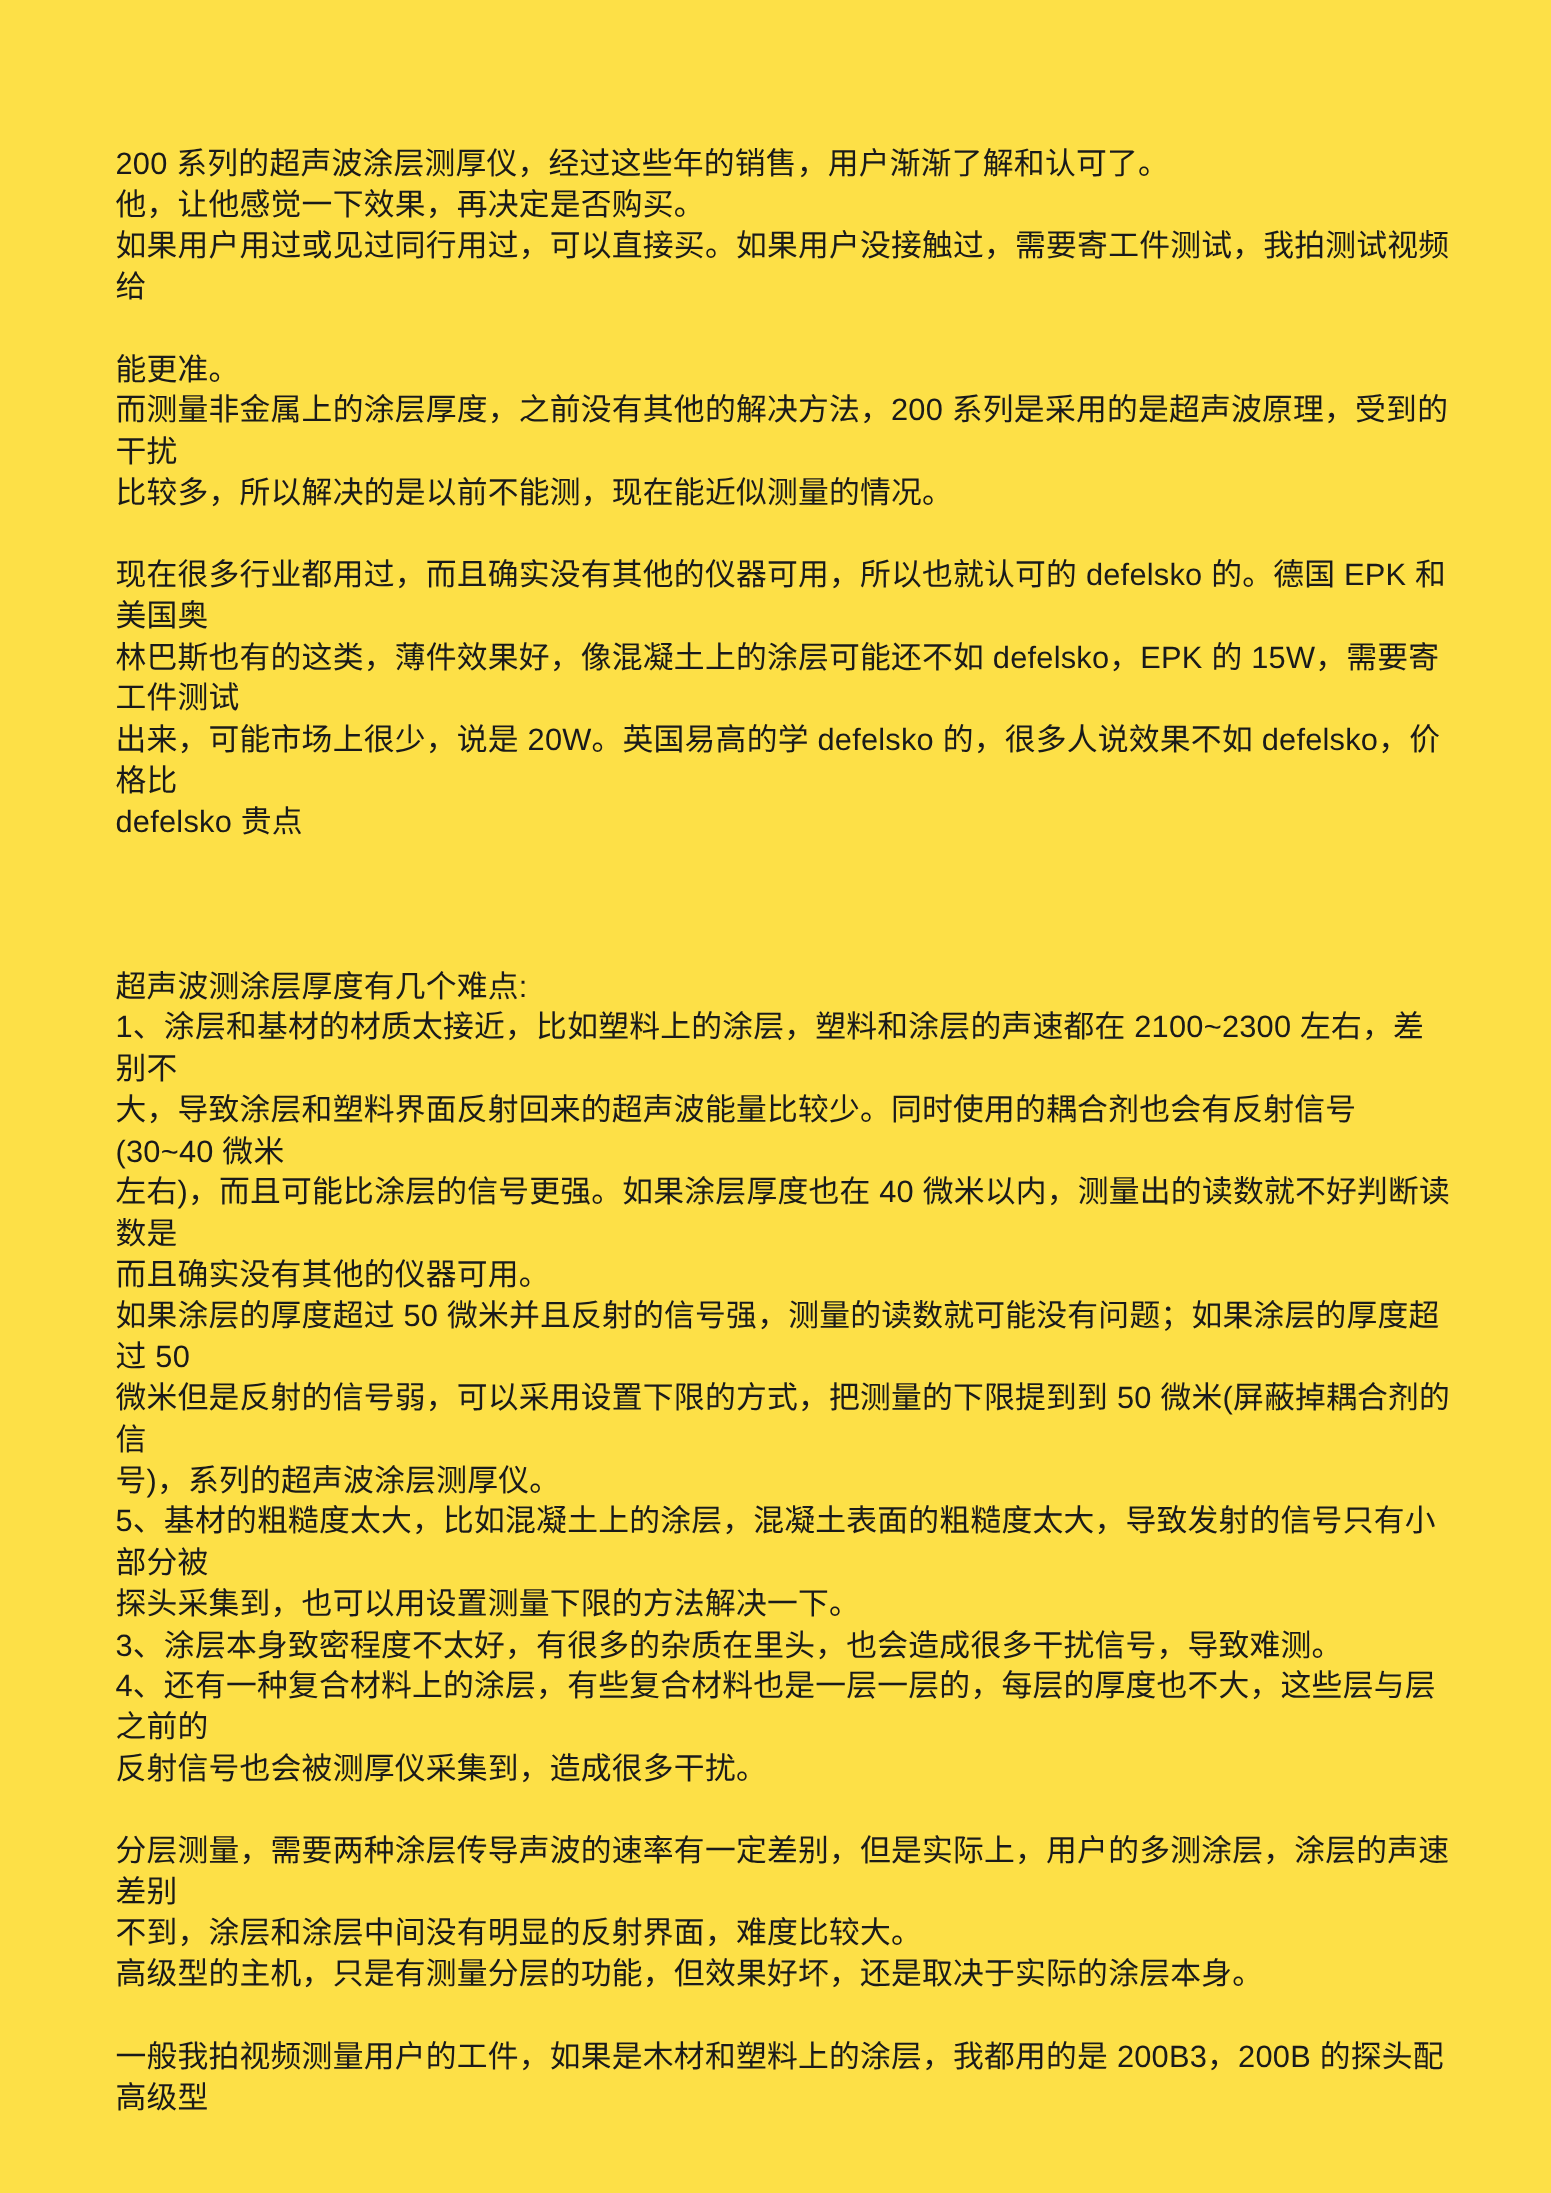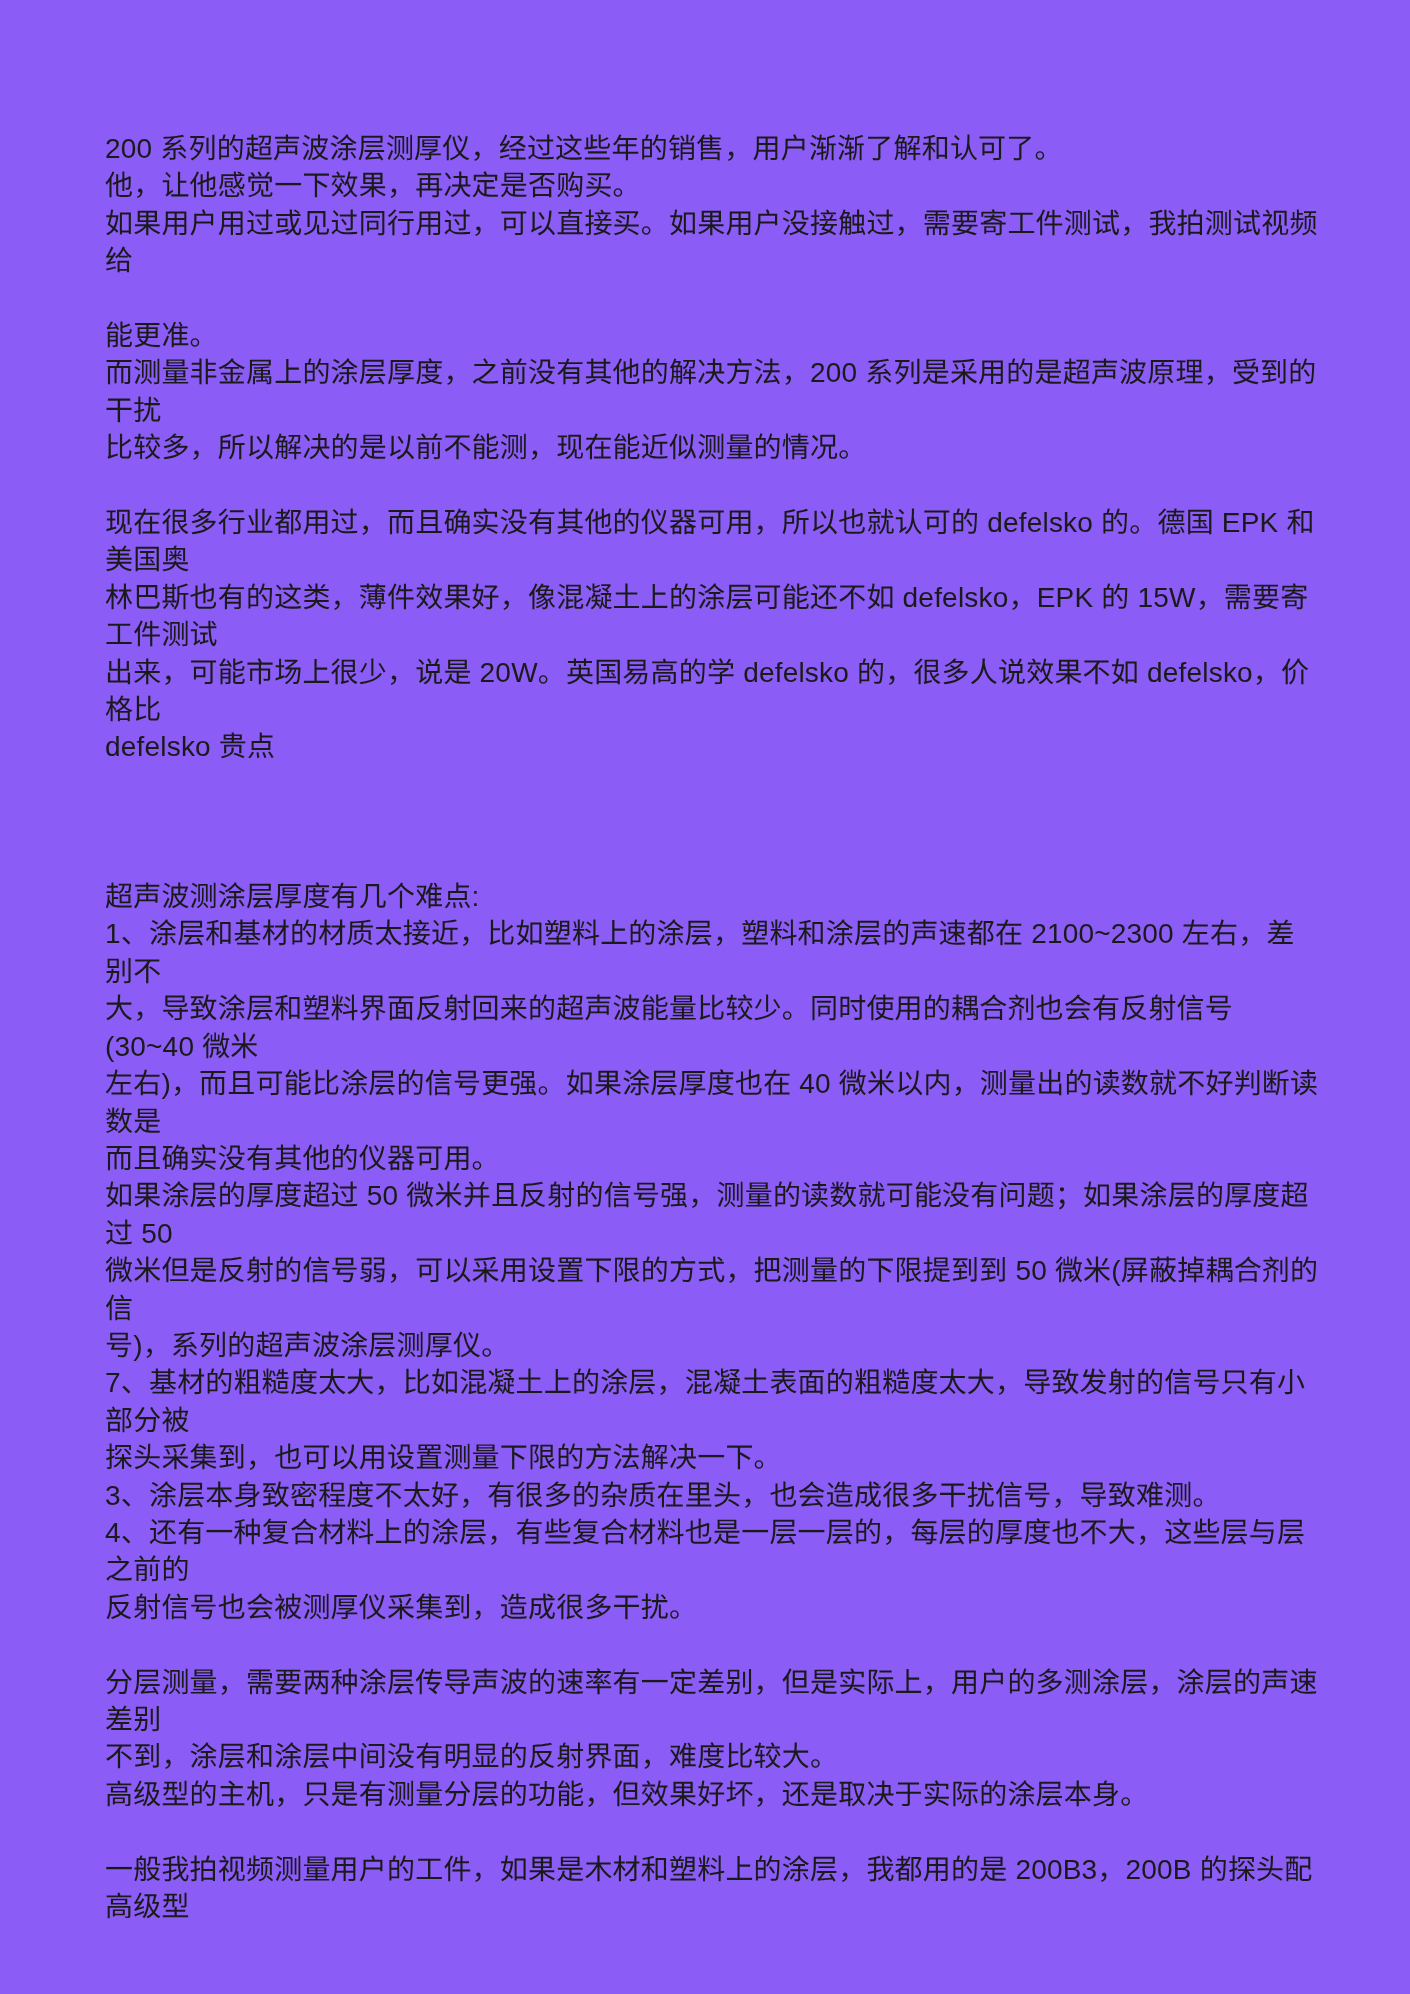--- a/index.html
+++ b/index.html
@@ -4,21 +4,21 @@
 <style>
   html, body {
     margin: 0;
     padding: 0;
     background: #ffffff;
   }
   .page {
     position: relative;
     width: 1410px;
     height: 1994px;
-    background: #8b5cf6;
+    background: #fde047;
     overflow: hidden;
     font-family: "Liberation Sans", "DejaVu Sans", sans-serif;
   }
   .doc-body {
     position: absolute;
     left: 105px;
     top: 130px;
     width: 1215px;
     color: #1a1a1a;
     font-size: 28px;
@@ -65,21 +65,21 @@
       <div class="para-gap" style="height: 112.2px;"></div>
       <div class="paragraph">
         <div class="text-line">超声波测涂层厚度有几个难点:</div>
         <div class="text-line">1、涂层和基材的材质太接近，比如塑料上的涂层，塑料和涂层的声速都在 2100~2300 左右，差别不</div>
         <div class="text-line">大，导致涂层和塑料界面反射回来的超声波能量比较少。同时使用的耦合剂也会有反射信号(30~40 微米</div>
         <div class="text-line">左右)，而且可能比涂层的信号更强。如果涂层厚度也在 40 微米以内，测量出的读数就不好判断读数是</div>
         <div class="text-line">而且确实没有其他的仪器可用。</div>
         <div class="text-line">如果涂层的厚度超过 50 微米并且反射的信号强，测量的读数就可能没有问题；如果涂层的厚度超过 50</div>
         <div class="text-line">微米但是反射的信号弱，可以采用设置下限的方式，把测量的下限提到到 50 微米(屏蔽掉耦合剂的信</div>
         <div class="text-line">号)，系列的超声波涂层测厚仪。</div>
-        <div class="text-line">7、基材的粗糙度太大，比如混凝土上的涂层，混凝土表面的粗糙度太大，导致发射的信号只有小部分被</div>
+        <div class="text-line">5、基材的粗糙度太大，比如混凝土上的涂层，混凝土表面的粗糙度太大，导致发射的信号只有小部分被</div>
         <div class="text-line">探头采集到，也可以用设置测量下限的方法解决一下。</div>
         <div class="text-line">3、涂层本身致密程度不太好，有很多的杂质在里头，也会造成很多干扰信号，导致难测。</div>
         <div class="text-line">4、还有一种复合材料上的涂层，有些复合材料也是一层一层的，每层的厚度也不大，这些层与层之前的</div>
         <div class="text-line">反射信号也会被测厚仪采集到，造成很多干扰。</div>
       </div>
       <div class="para-gap" style="height: 37.4px;"></div>
       <div class="paragraph">
         <div class="text-line">分层测量，需要两种涂层传导声波的速率有一定差别，但是实际上，用户的多测涂层，涂层的声速差别</div>
         <div class="text-line">不到，涂层和涂层中间没有明显的反射界面，难度比较大。</div>
         <div class="text-line">高级型的主机，只是有测量分层的功能，但效果好坏，还是取决于实际的涂层本身。</div>

